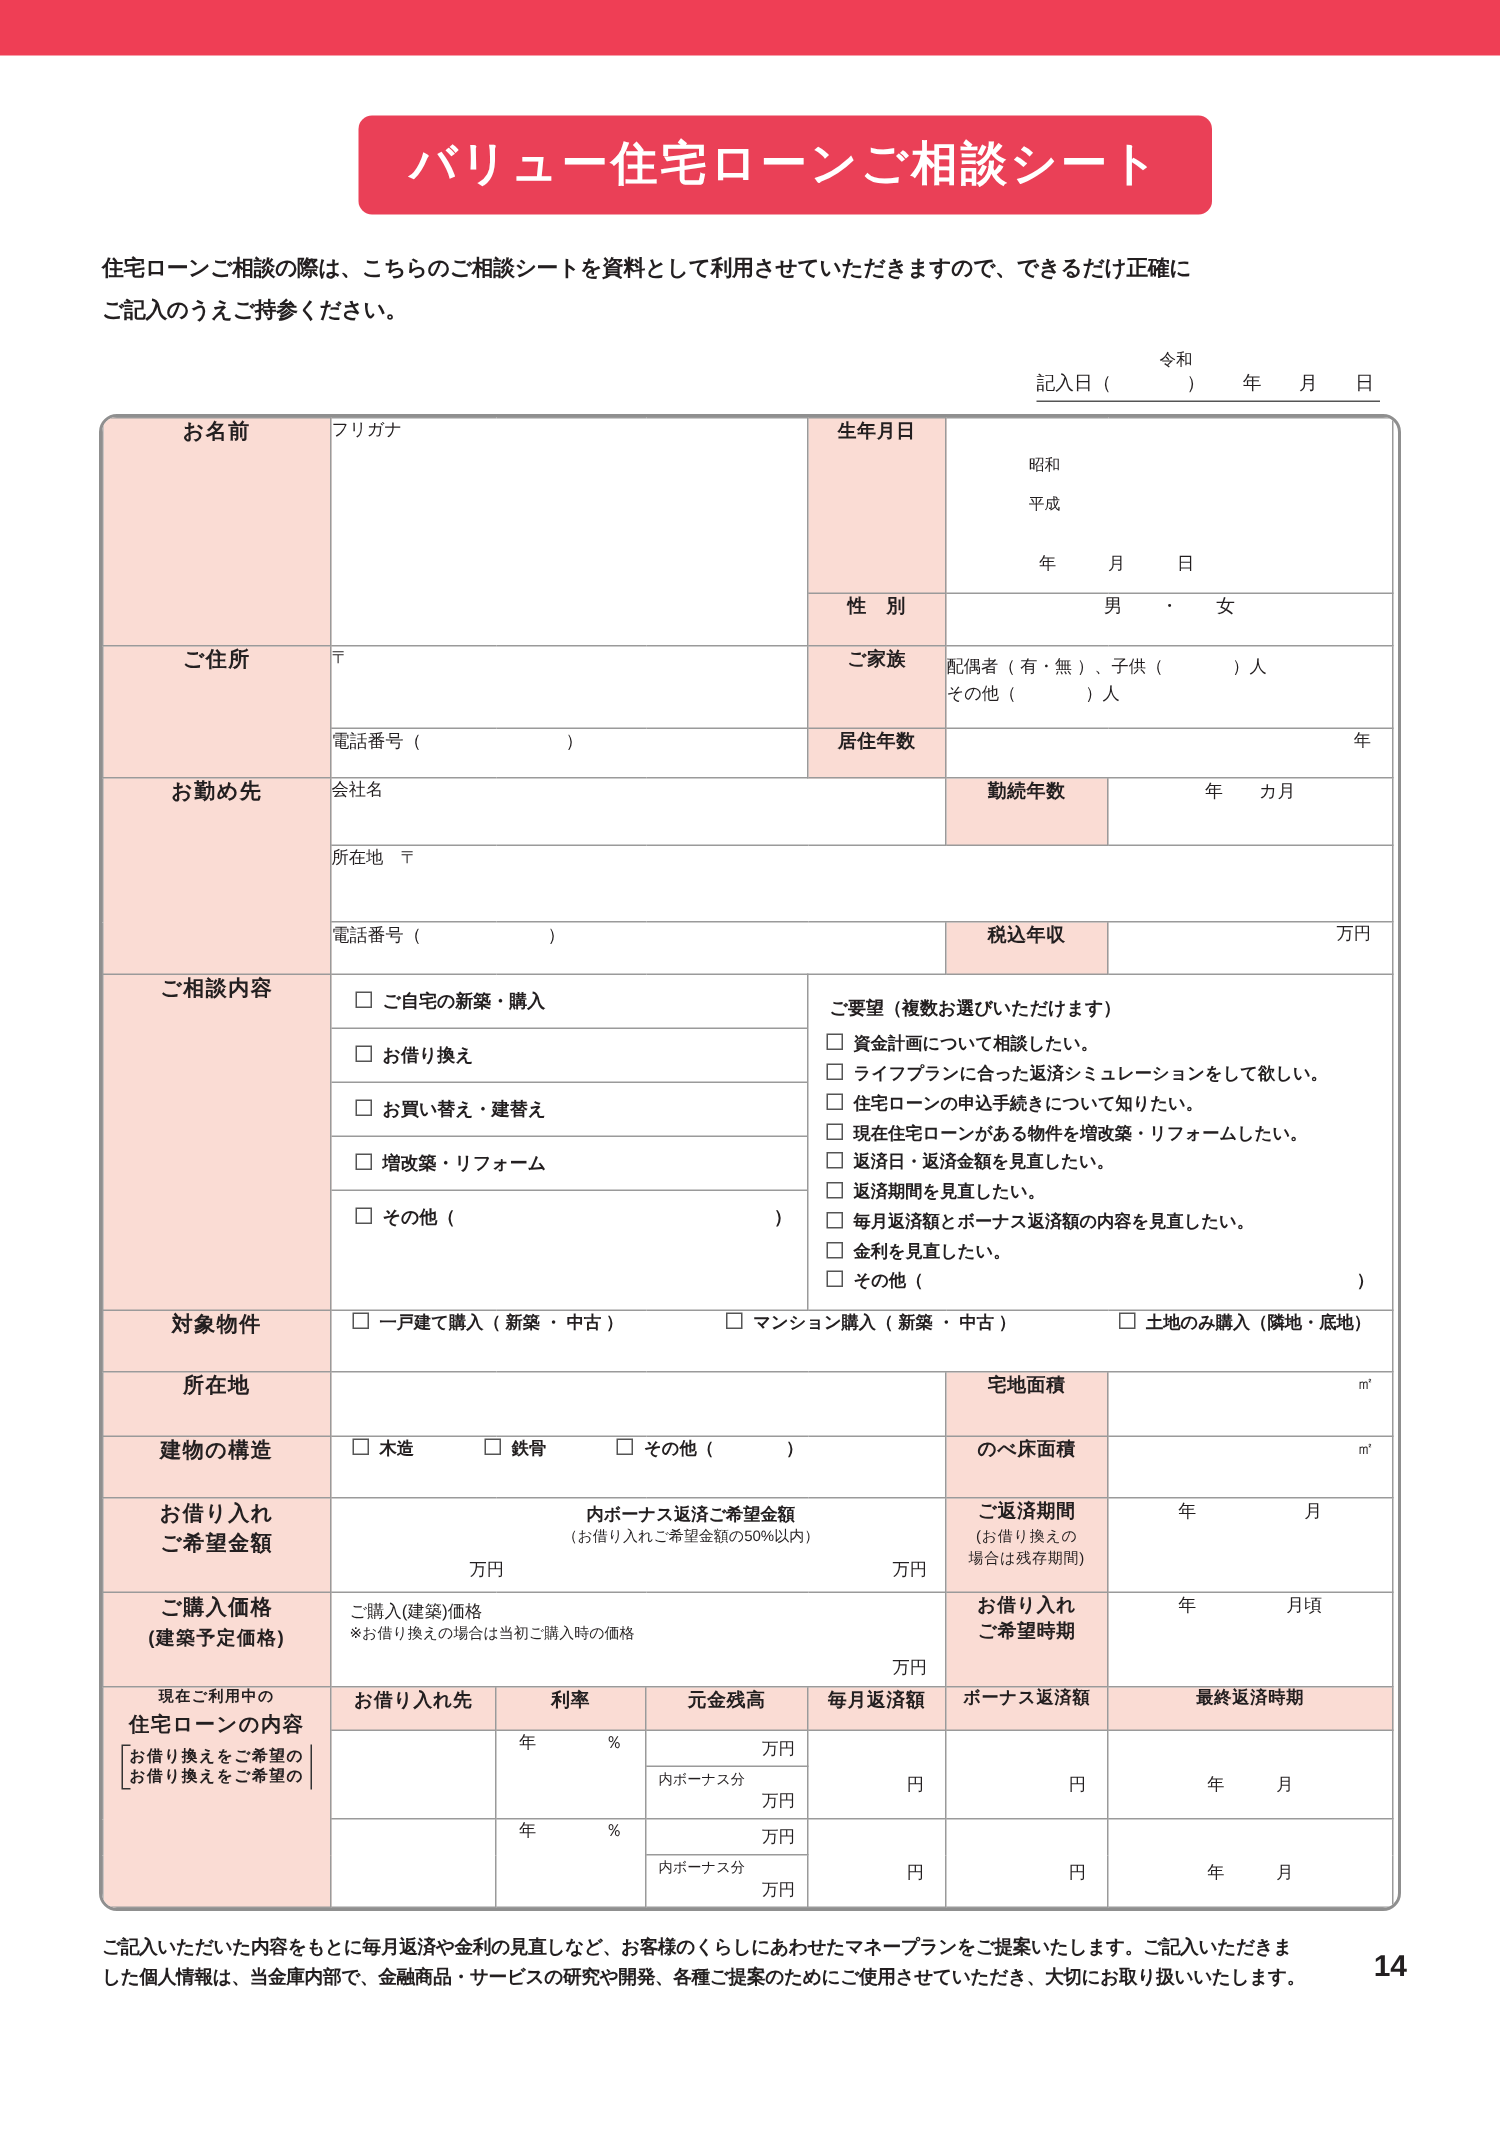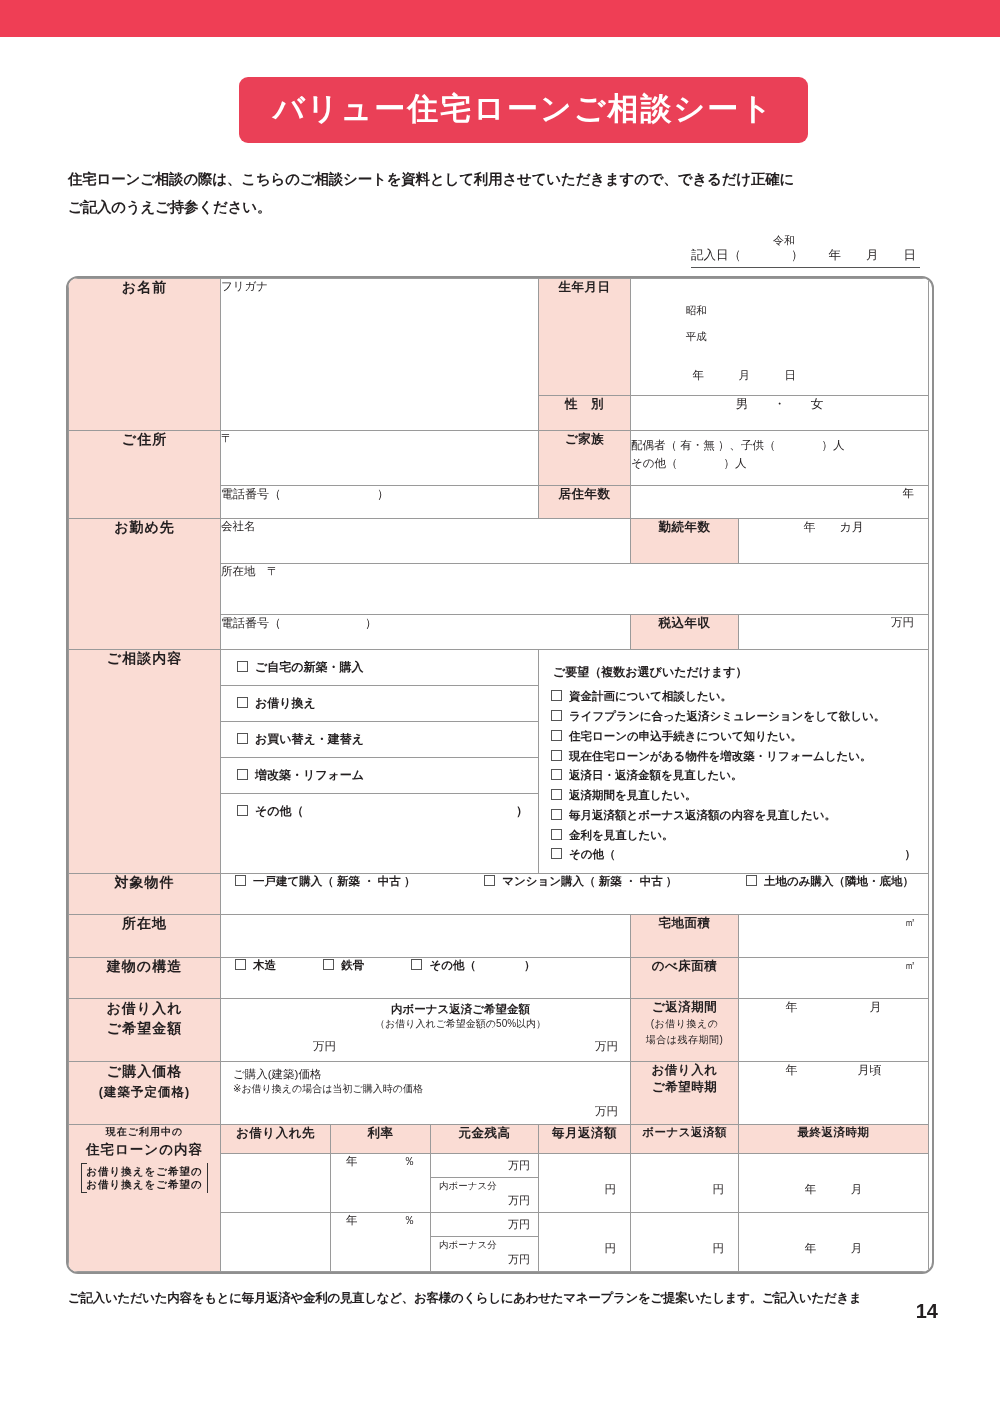--- a/index.html
+++ b/index.html
@@ -402,17 +402,18 @@
         <div style="font-size:9.5px;">内ボーナス分</div>
         <div class="rt" style="font-size:11px;">万円</div>
       </td>
     </tr>
   </tbody>
       </table>
   </div>
 
   <div class="footer">
     <div>ご記入いただいた内容をもとに毎月返済や金利の見直しなど、お客様のくらしにあわせたマネープランをご提案いたします。ご記入いただきま</div>
+    <div>した個人情報は、当金庫内部で、金融商品・サービスの研究や開発、各種ご提案のためにご使用させていただき、大切にお取り扱いいたします。</div>
   </div>
 
 </div>
 
 <div class="pageno">14</div>
 
 </body></html>

